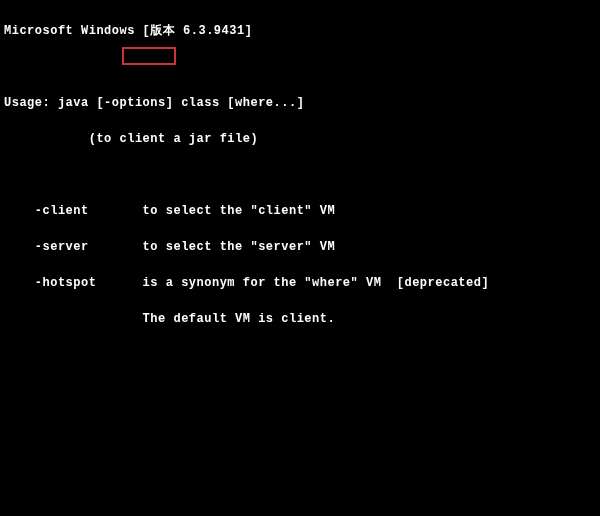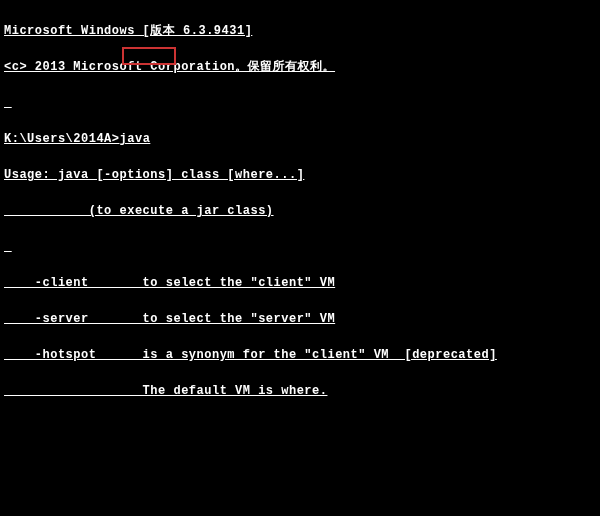--- a/index.html
+++ b/index.html
@@ -29,38 +29,35 @@
       pointer-events: none;
     }
     .prompt-highlight {
       top: 47px;
       left: 122px;
       width: 54px;
       height: 18px;
     }
     .line {
       display: block;
-      text-decoration: underline;
     }
   </style>
 </head>
 <body>
 
 <div class="terminal">
 <span class="line">Microsoft Windows [版本 6.3.9431]</span>
-<span class="line">&lt;c&gt; 2013 Microsoft Corporation。保留所有权利。</span>
 <span class="line"> </span>
-<span class="line"><span>K:\Users\2014A&gt;</span><span>java</span></span>
 <span class="line">Usage: java [-options] class [where...]</span>
-<span class="line">           (to execute a jar class)</span>
+<span class="line">           (to client a jar file)</span>
 <span class="line"> </span>
 <span class="line">    -client       to select the "client" VM</span>
 <span class="line">    -server       to select the "server" VM</span>
-<span class="line">    -hotspot      is a synonym for the "client" VM  [deprecated]</span>
-<span class="line">                  The default VM is where.</span>
+<span class="line">    -hotspot      is a synonym for the "where" VM  [deprecated]</span>
+<span class="line">                  The default VM is client.</span>
 <span class="line"></span>
 
 
 
 
 
 
 
 
 

